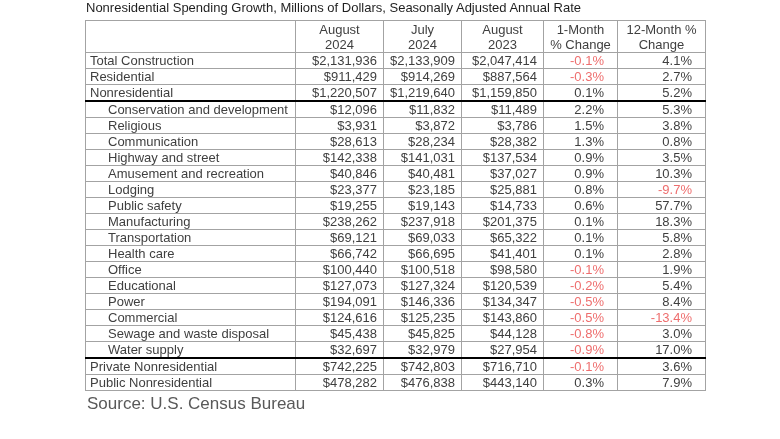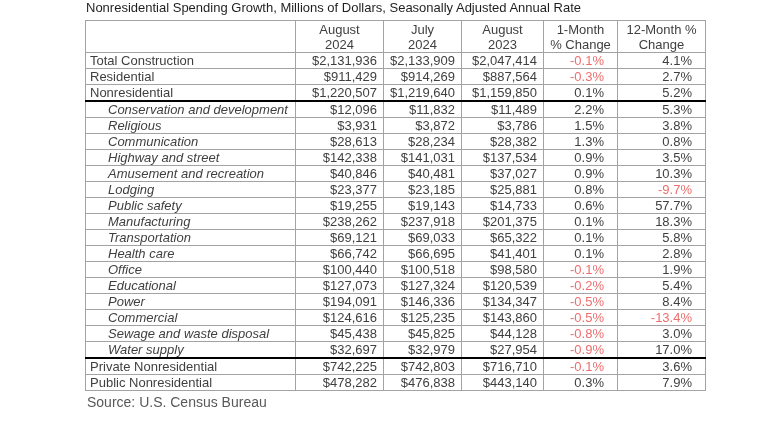--- a/index.html
+++ b/index.html
@@ -29,27 +29,27 @@
     font-weight: normal;
     white-space: nowrap;
     overflow: hidden;
     height: 15px;
     line-height: 14px;
     vertical-align: middle;
   }
   thead th { text-align: center; height: 31px; }
   thead th .hl { display: block; line-height: 15px; }
   td.label { text-align: left; padding-left: 4px; }
-  tr.indent td.label { padding-left: 22px; font-style: italic; }
+  tr.indent td.label { padding-left: 22px; }
   td.num { text-align: right; padding-right: 6px; }
   td.pct { text-align: right; padding-right: 13px; }
   tr.group-end td { border-bottom: 2px solid #000000; }
   .neg { color: #ee6e6e; }
   .source {
-    font-size: 14px;
+    font-size: 17px;
     color: #595959;
     margin: 3px 0 0 2px;
   }
 </style>
 </head>
 <body>
 
 <div class="wrap">
   <div class="title">Nonresidential Spending Growth, Millions of Dollars, Seasonally Adjusted Annual Rate</div>
   <table>

